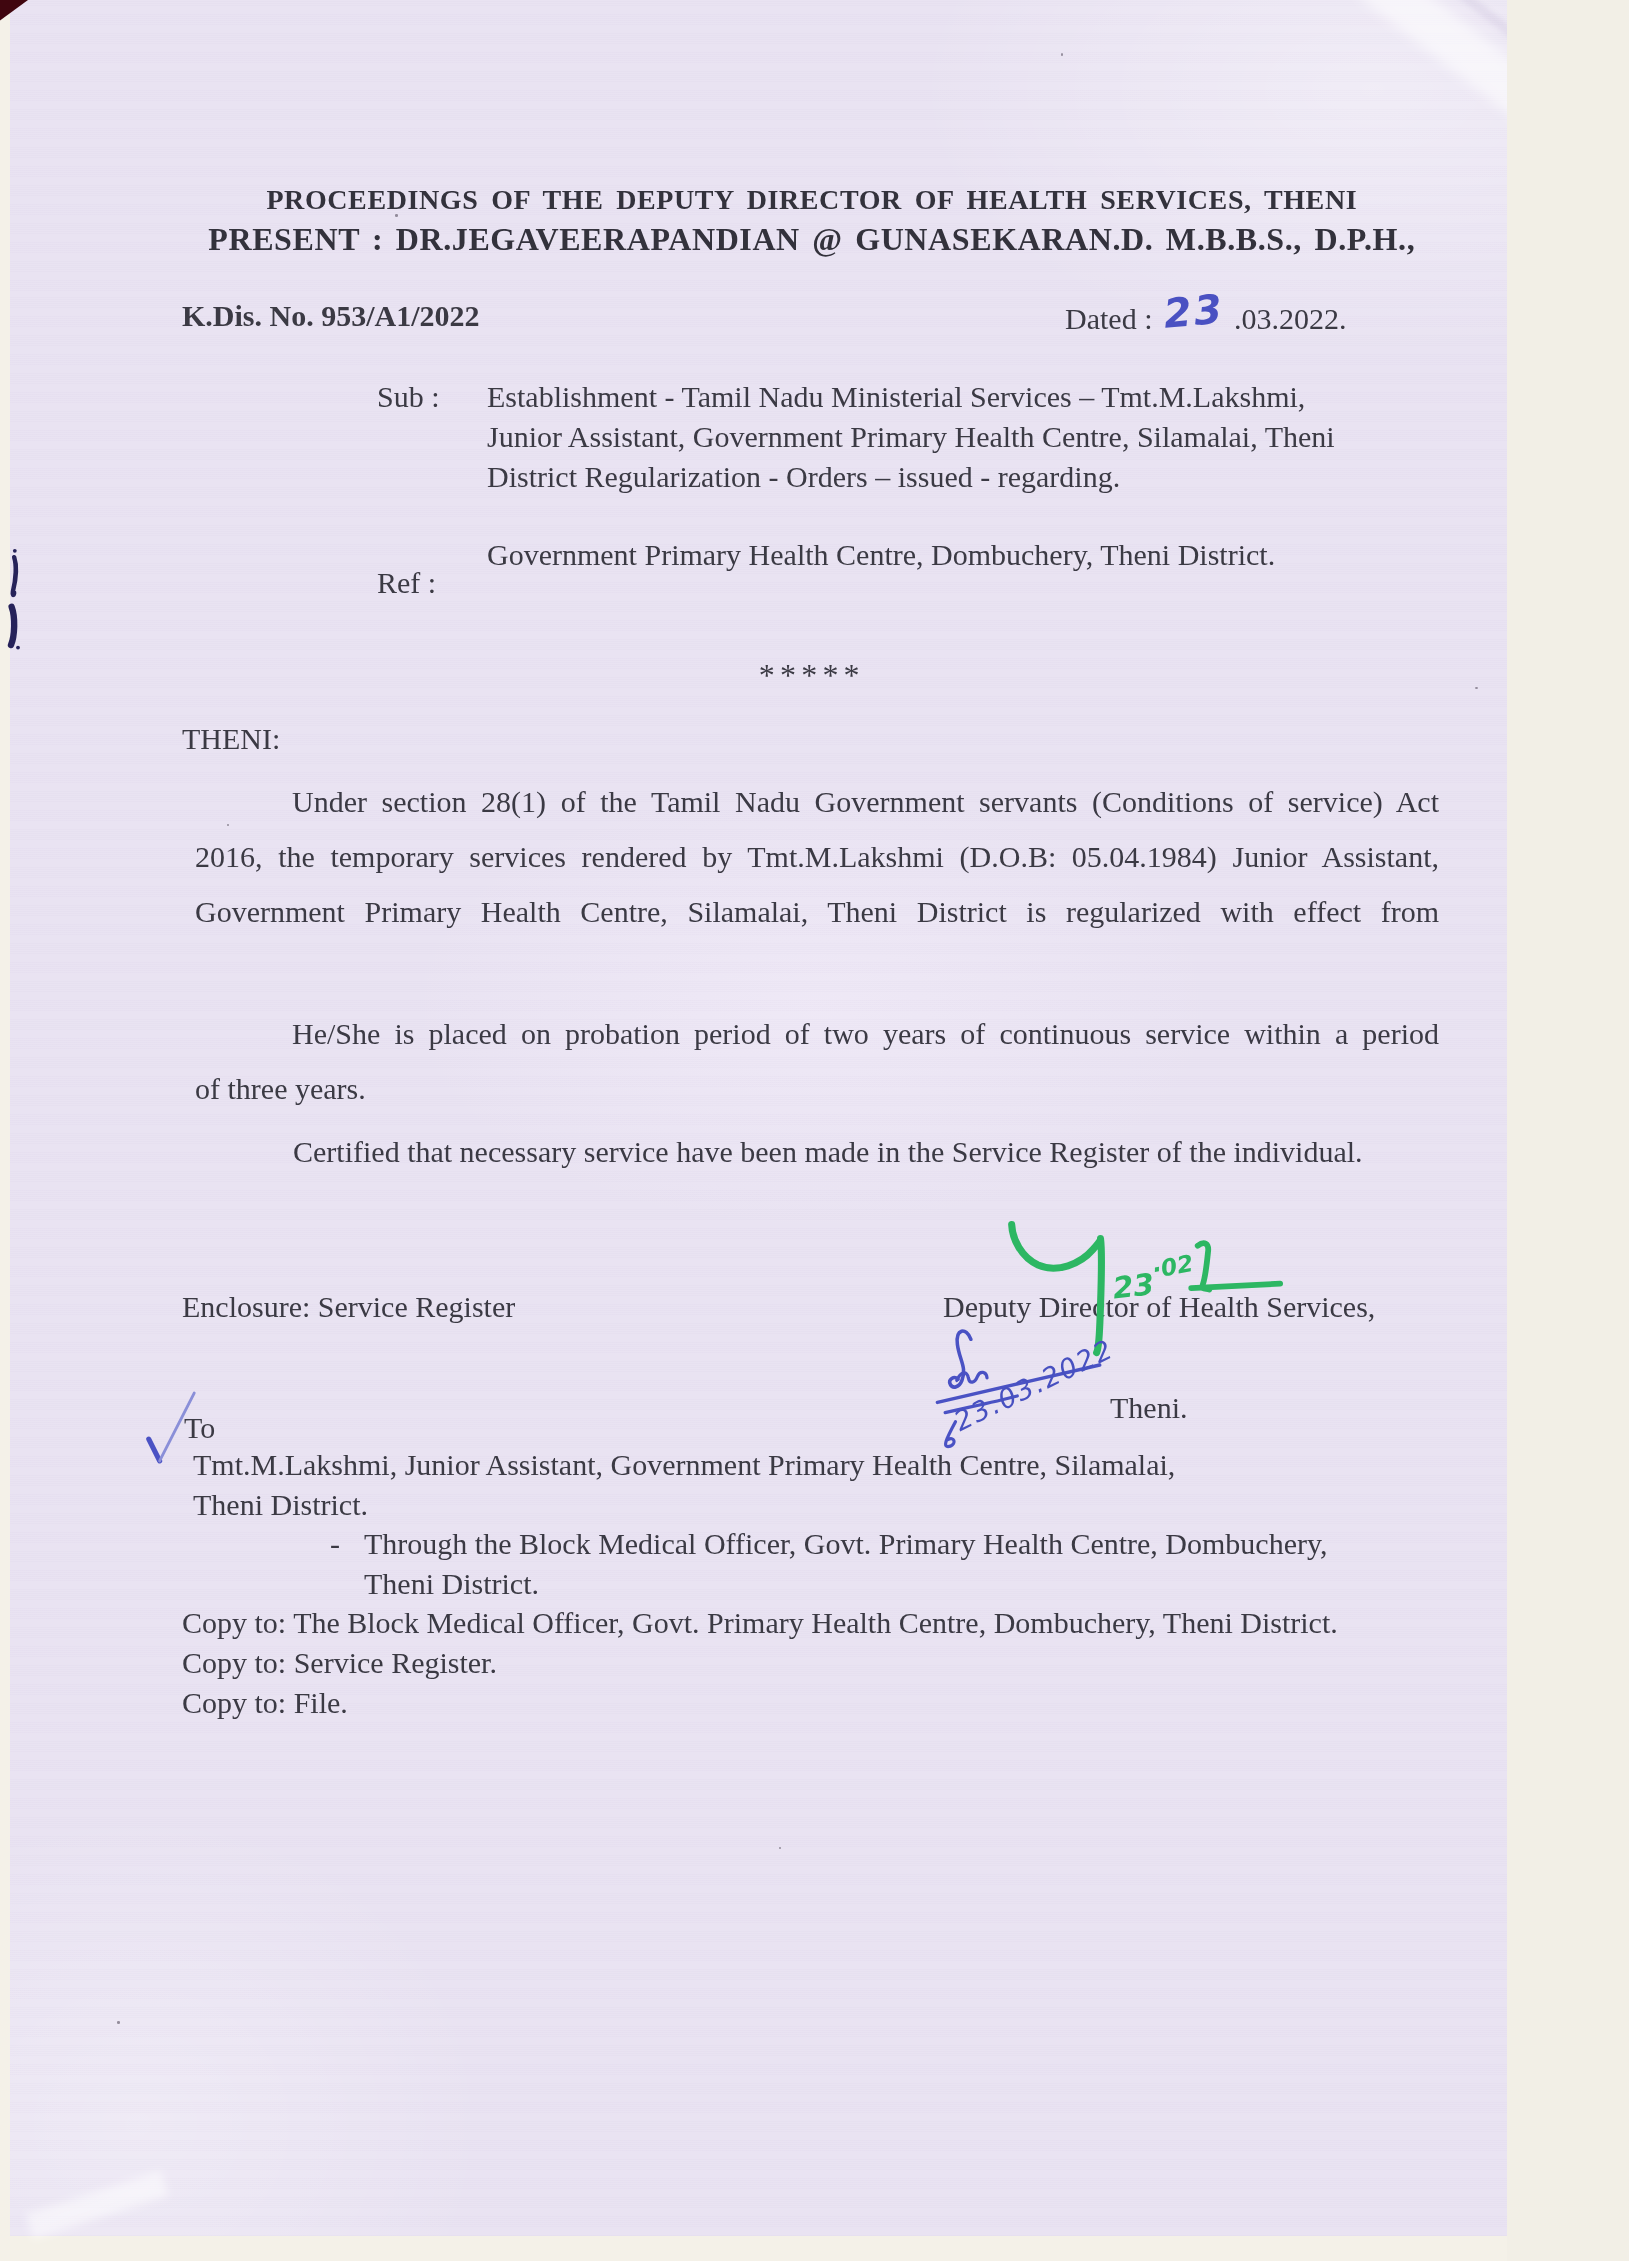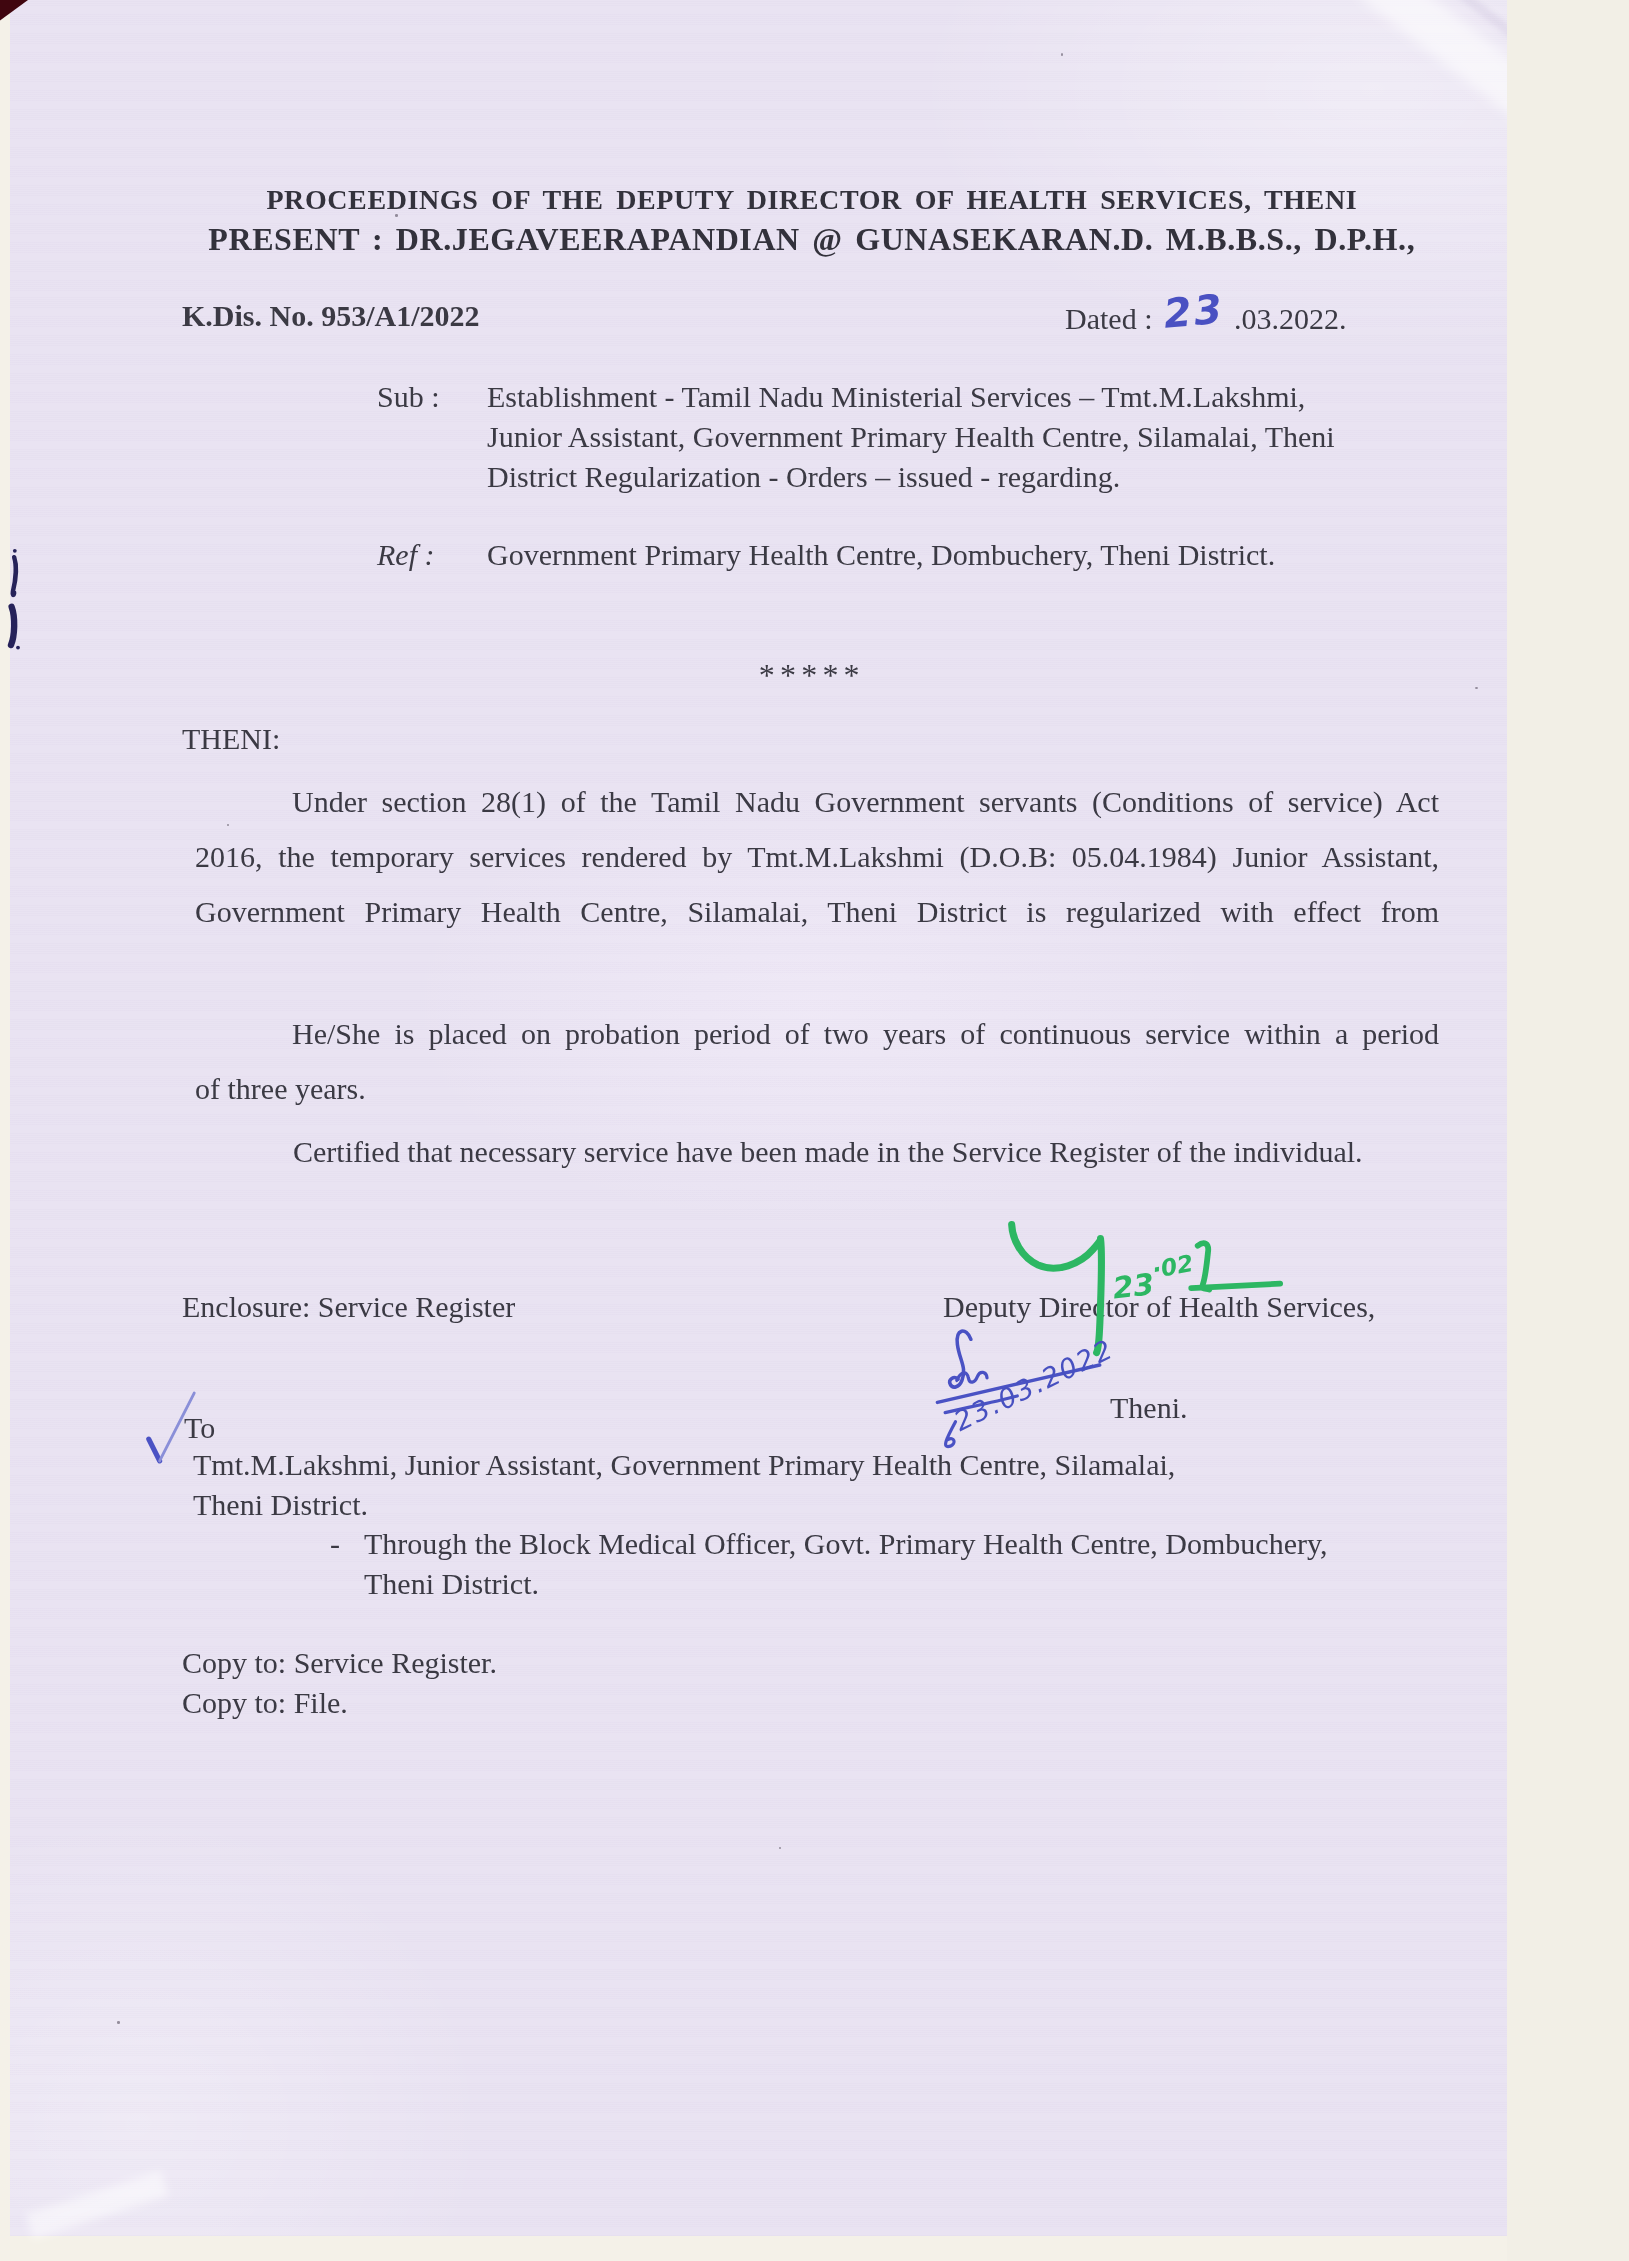--- a/index.html
+++ b/index.html
@@ -83,21 +83,21 @@
   <div class="t" style="left:182px;top:298px;font-weight:bold;">K.Dis. No. 953/A1/2022</div>
   <div class="t" style="left:1065px;top:298px;"><span>Dated :</span><span class="hand-blue dated-num">23</span><span>.03.2022.</span></div>
 
   <div class="block" style="left:377px;top:377px;line-height:40px;">Sub :</div>
   <div class="block lh62" style="left:487px;top:377px;">
     <div>Establishment - Tamil Nadu  Ministerial Services – Tmt.M.Lakshmi,</div>
     <div>Junior Assistant, Government Primary Health Centre, Silamalai, Theni</div>
     <div>District  Regularization - Orders – issued - regarding.</div>
   </div>
 
-  <div class="block" style="left:377px;top:535px;line-height:40px;font-style:italic;">Ref :</div>
+  <div class="block" style="left:377px;top:563px;line-height:40px;">Ref :</div>
   <div class="block lh62" style="left:487px;top:535px;">
     <div>Government Primary Health Centre, Dombuchery, Theni District.</div>
   </div>
 
   <div class="t center stars" style="top:658px;">*****</div>
 
   <div class="t" style="left:182px;top:721px;">THENI:</div>
 
   <div class="block para" style="top:774px;">
     <div class="indent">Under section 28(1) of the Tamil Nadu Government servants (Conditions of service) Act</div>
@@ -138,17 +138,18 @@
   <svg style="left:143px;top:1385px;" width="64" height="84" viewBox="0 0 100 130">
     <path d="M9,84 L26,118" stroke="#4a52c4" stroke-width="8" fill="none" stroke-linecap="round"></path>
     <path d="M26,118 L80,12" stroke="#8a8fd8" stroke-width="4.5" fill="none" stroke-linecap="round"></path>
   </svg>
 
   <div class="t" style="left:193px;top:1447px;">Tmt.M.Lakshmi, Junior Assistant, Government Primary Health Centre,  Silamalai,</div>
   <div class="t" style="left:193px;top:1487px;">Theni District.</div>
   <div class="t" style="left:330px;top:1526px;">-</div>
   <div class="t" style="left:364px;top:1526px;">Through the Block Medical Officer, Govt. Primary Health Centre, Dombuchery,</div>
   <div class="t" style="left:364px;top:1566px;">Theni District.</div>
+  <div class="t" style="left:182px;top:1605px;">Copy to: The Block Medical Officer, Govt. Primary Health Centre, Dombuchery, Theni District.</div>
   <div class="t" style="left:182px;top:1645px;">Copy to: Service Register.</div>
   <div class="t" style="left:182px;top:1685px;">Copy to: File.</div>
 
 </div>
 
 
 </body></html>

